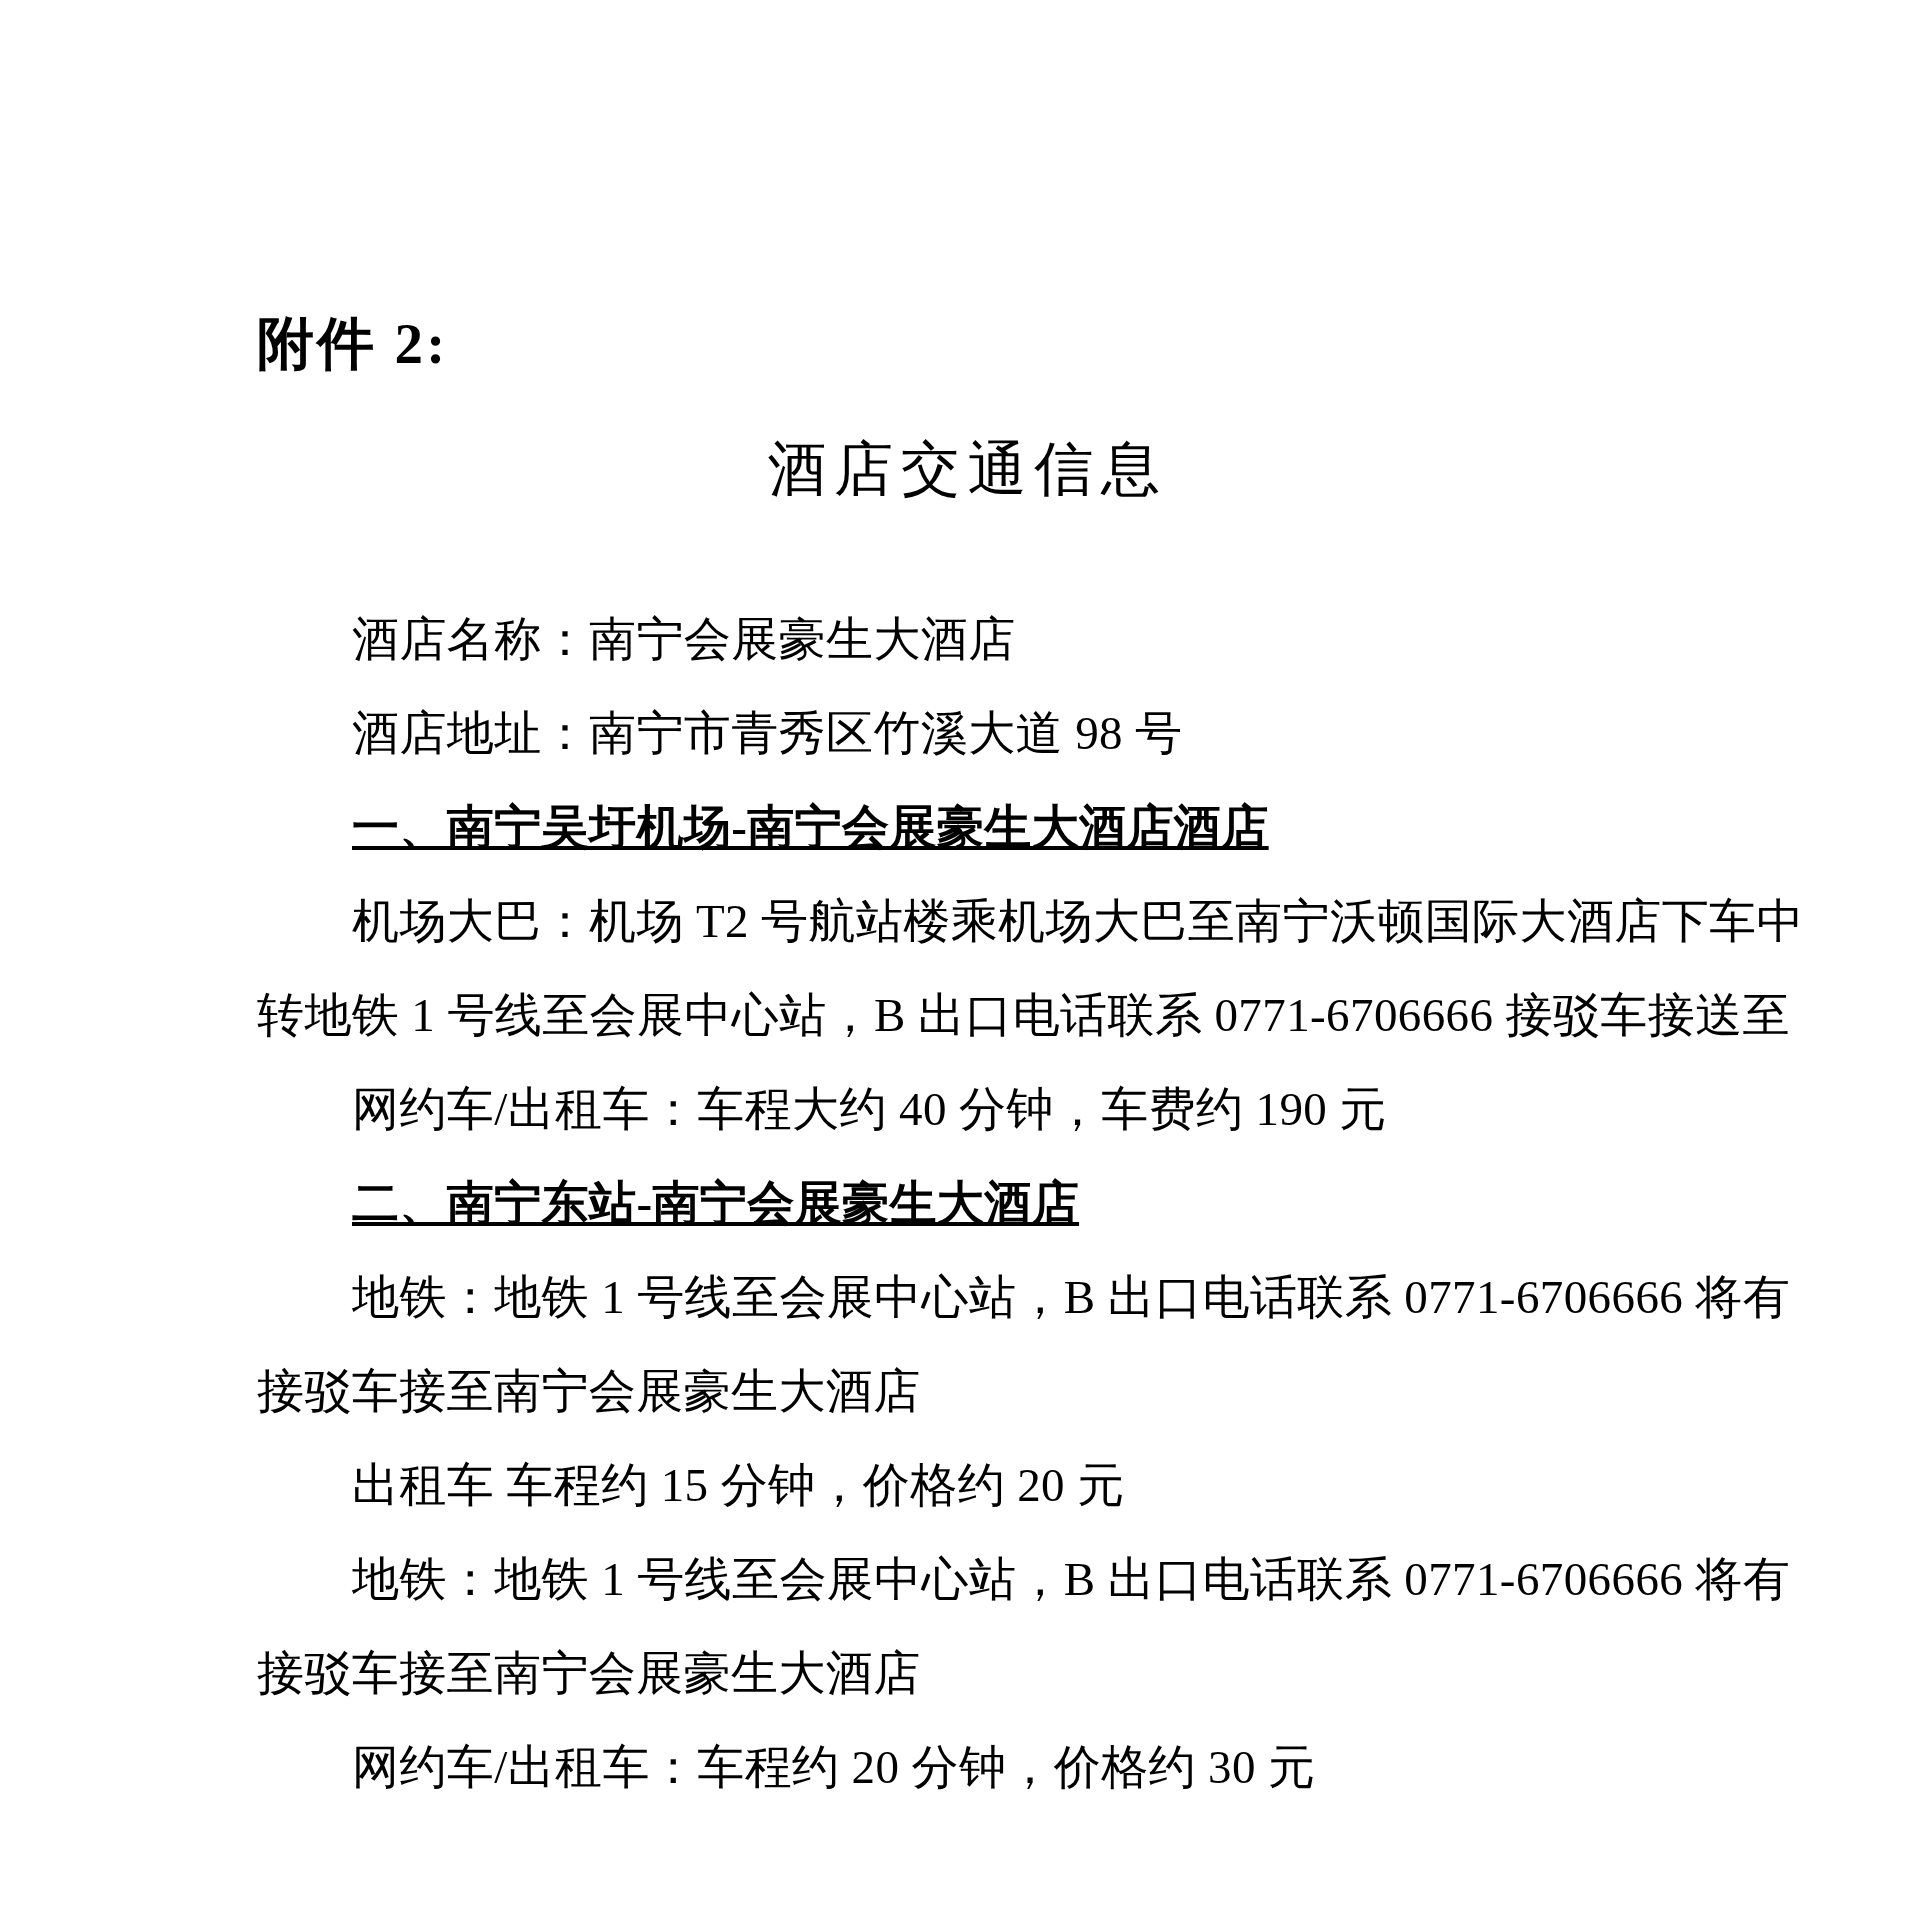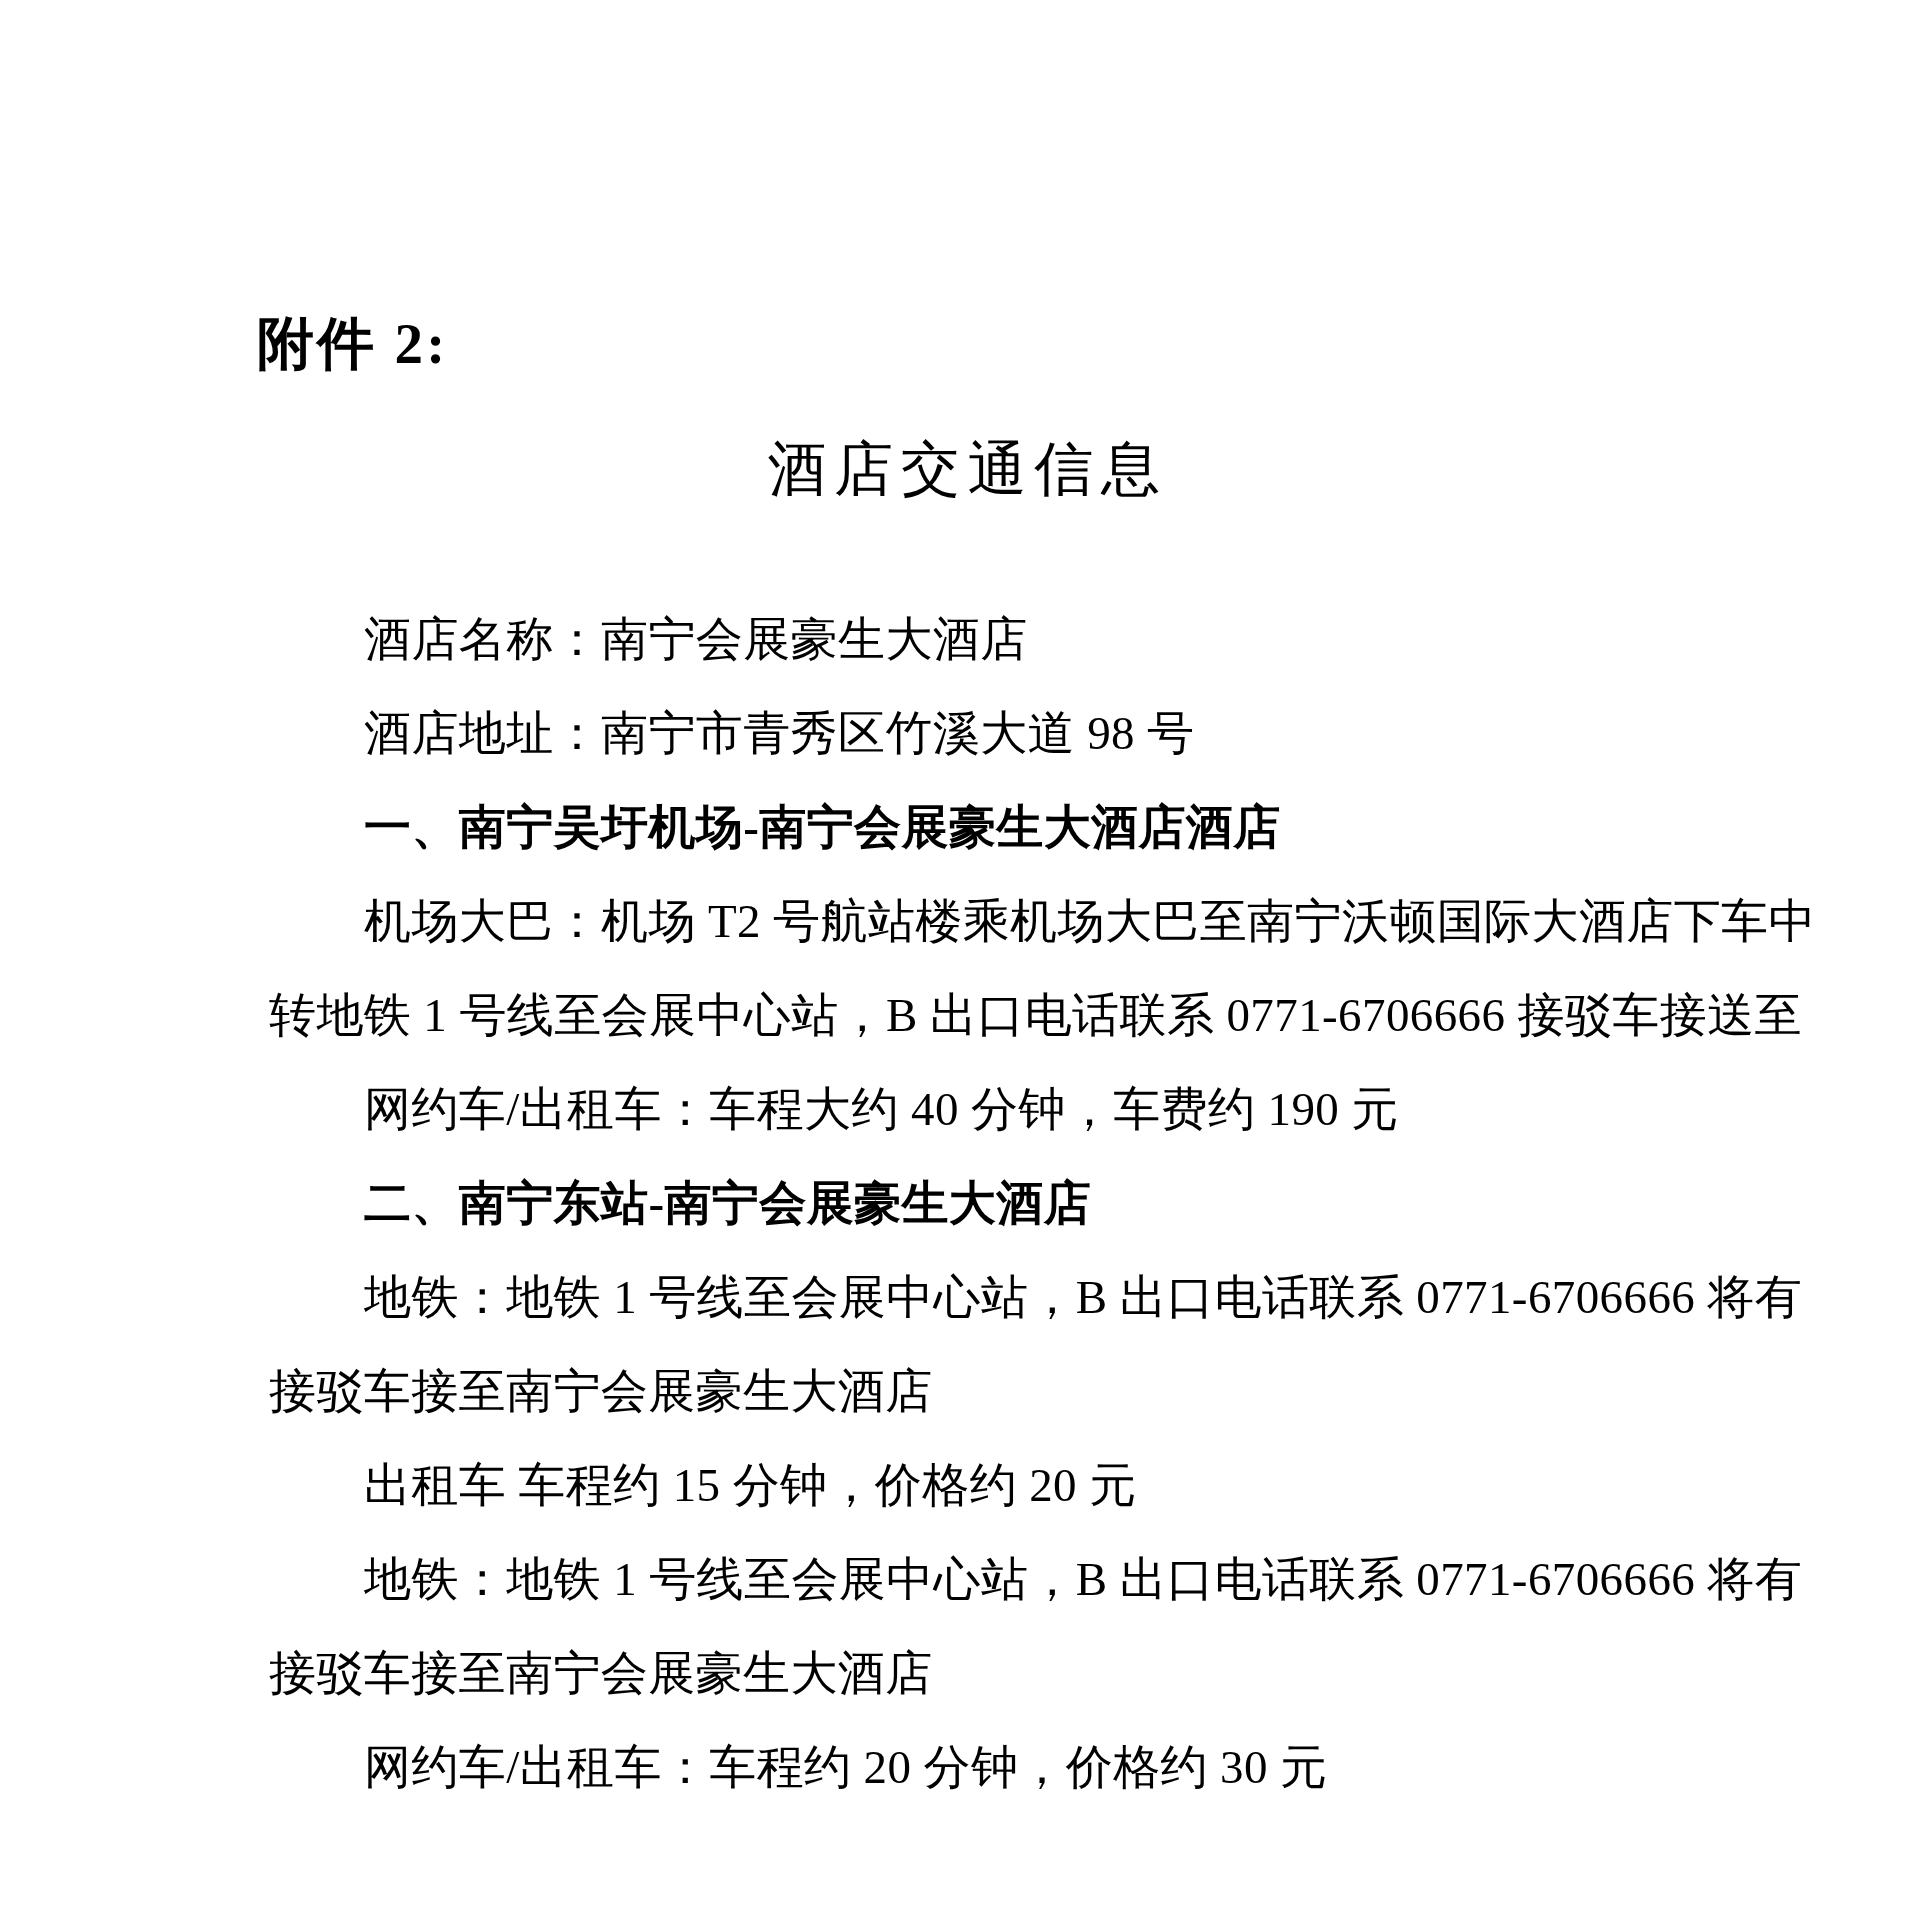--- a/index.html
+++ b/index.html
@@ -35,24 +35,23 @@
     position:absolute;
     left:257px;top:615px;
     width:1499px;
   }
   .line{
     height:94px;
     line-height:1.05;
     font-size:47px;
     white-space:nowrap;
     letter-spacing:0.4px;
-    margin-left:12px;
   }
   .line.indent{padding-left:95px;}
-  .line.heading{font-weight:700;}
+  .line.heading{font-weight:700;text-decoration:underline;}
 </style>
 </head>
 <body>
 
 <div class="page">
   <div class="attachment">附件 2:</div>
 
   <h1 class="title">酒店交通信息</h1>
 
   <div class="content" id="content">

